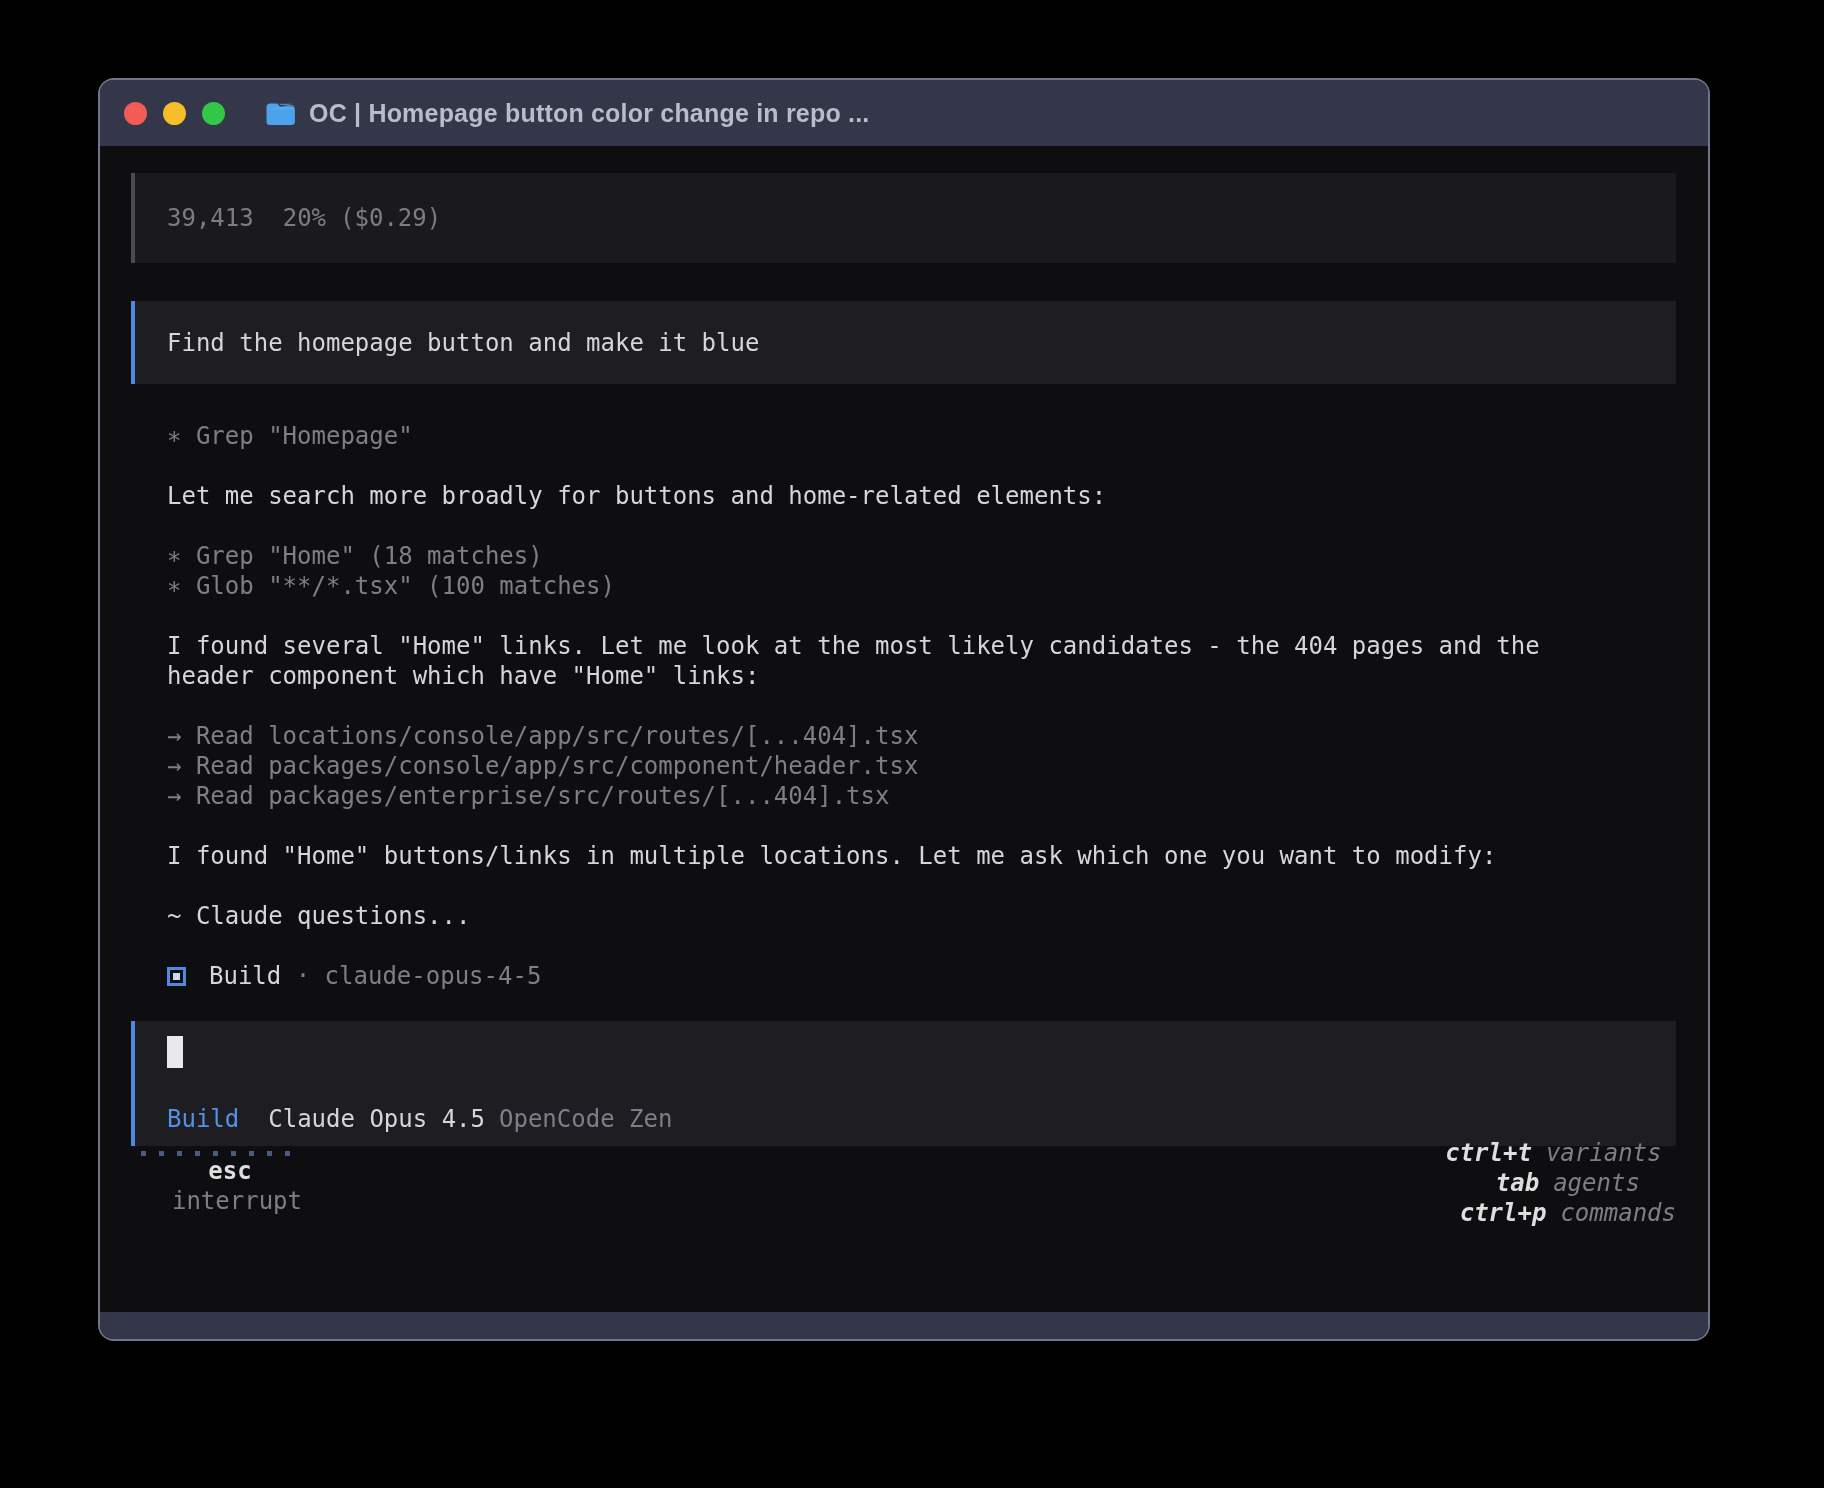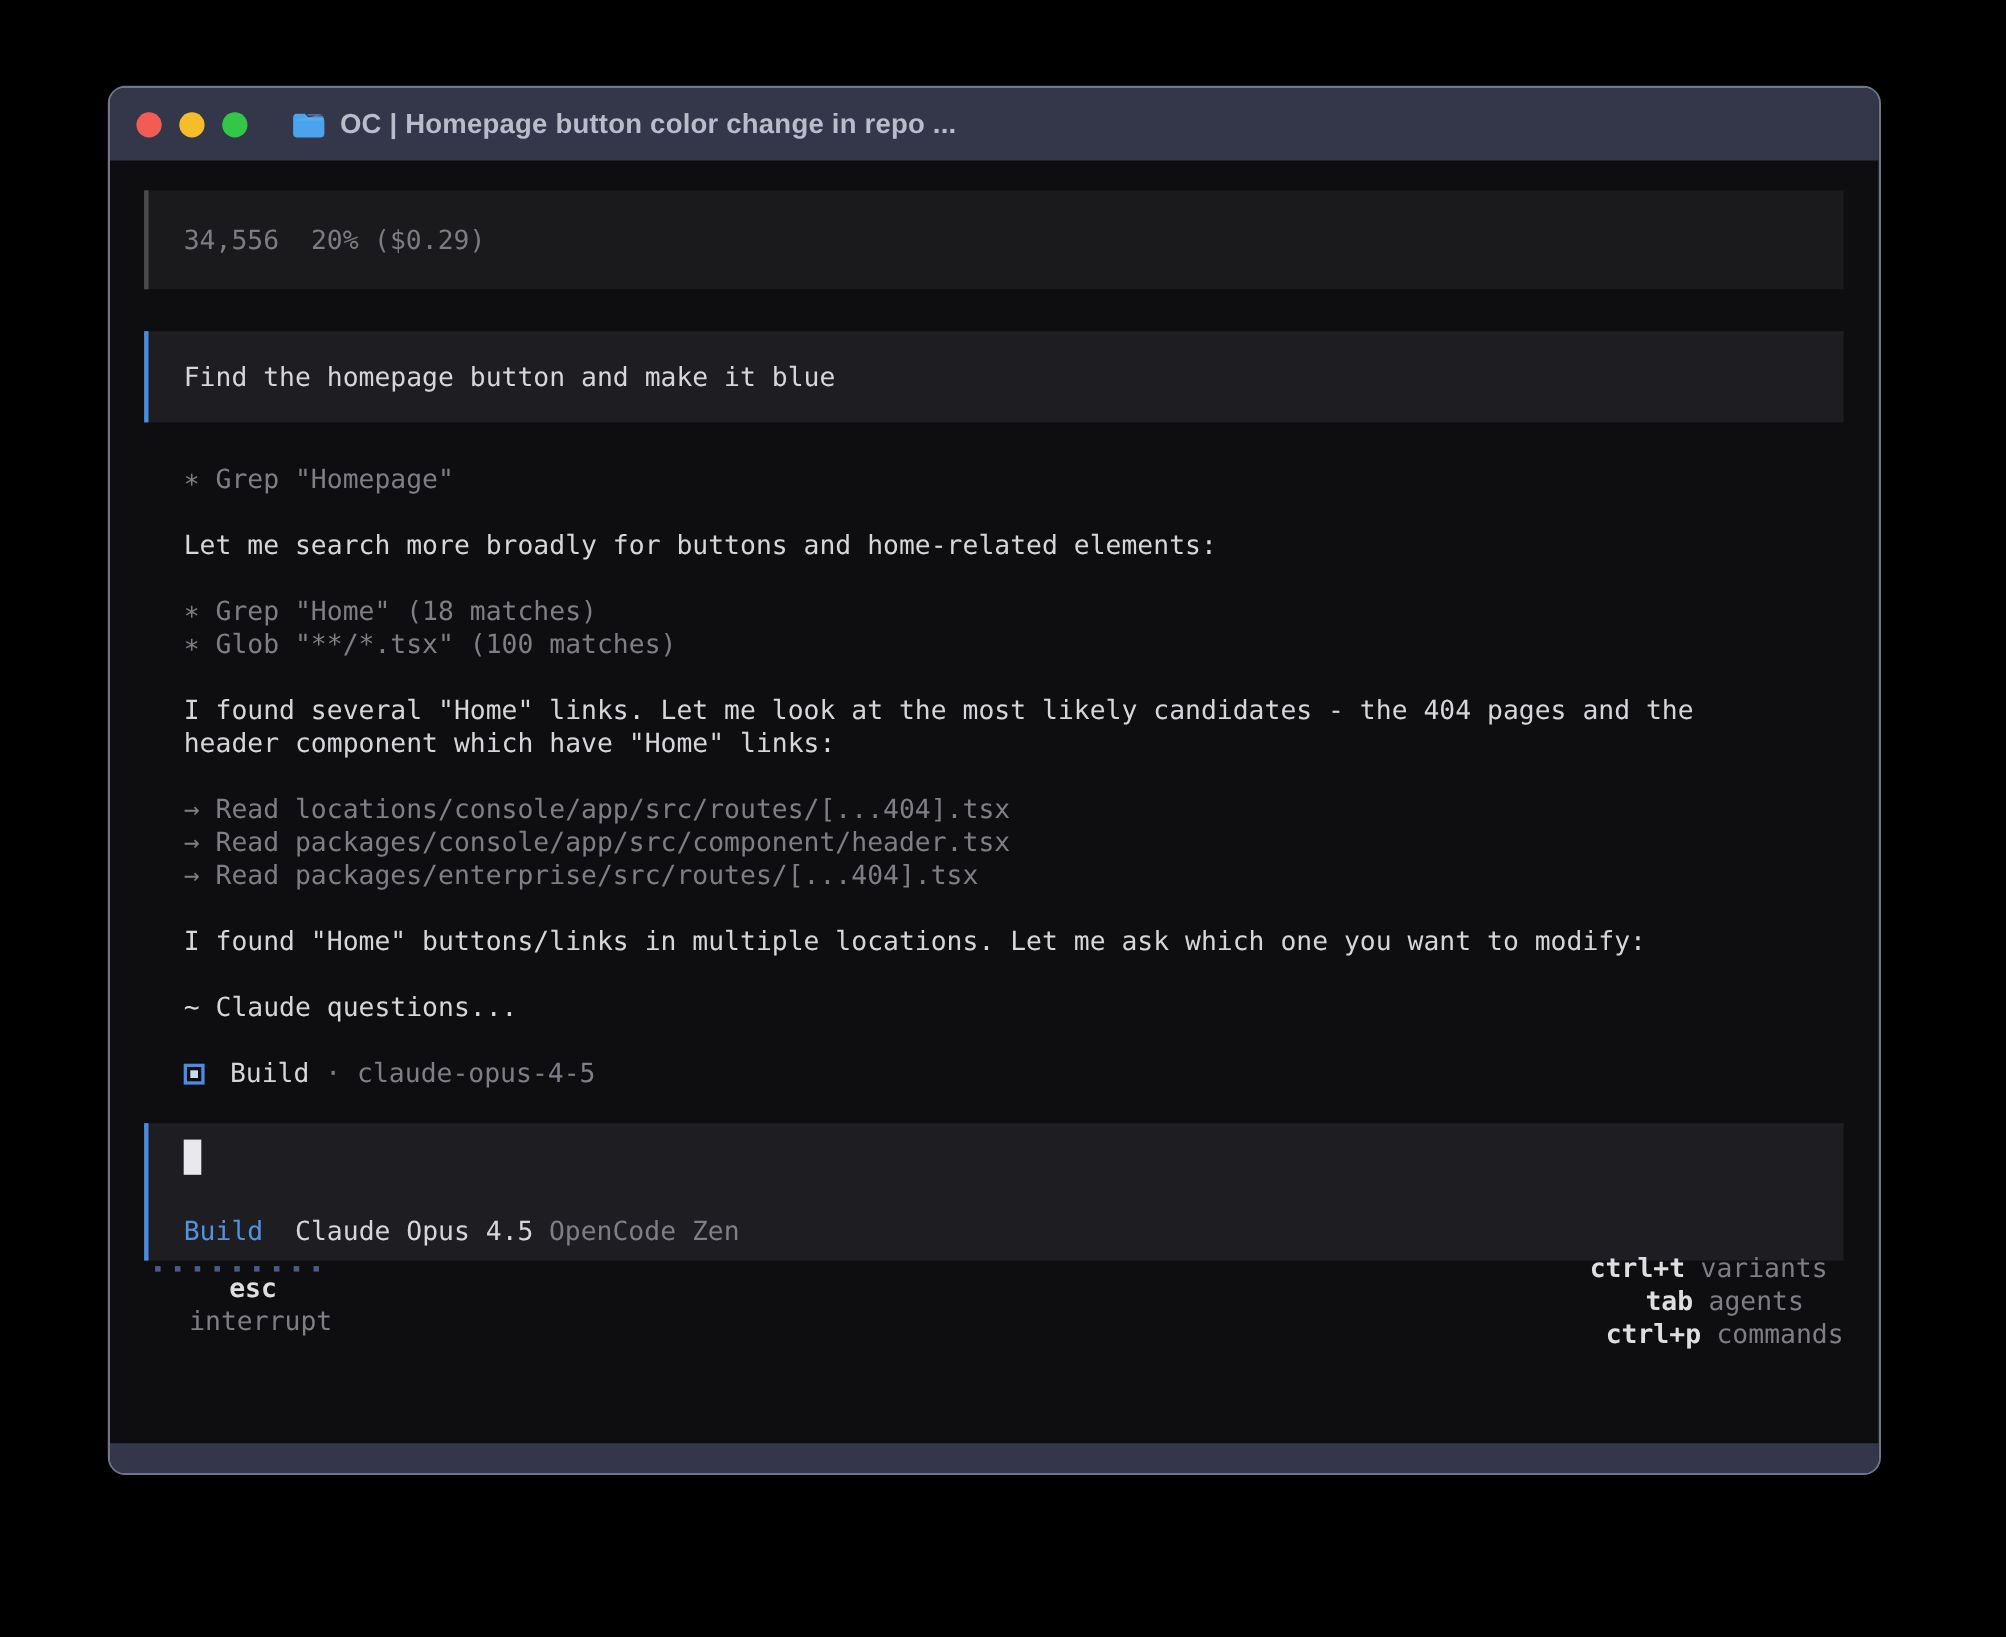--- a/index.html
+++ b/index.html
@@ -74,21 +74,21 @@
 
   .footer {
     margin-top:22px; display:flex; justify-content:space-between; align-items:center;
     height:30px; padding-left:10px;
   }
   .fleft, .fright { display:flex; align-items:center; white-space:pre;flex-direction:column; }
   .dots { display:inline-flex; align-items:center; margin-right:16px; }
   .dots i { width:5px; height:5px; background:#4a5c84; margin-right:13px; display:inline-block; }
   .key { font-weight:700; color:#dededf; }
   .klabel { color:#7e7e86; margin-left:14px; }
-  .hint { display:inline-flex; margin-left:29px; }
+  .hint { display:inline-flex; margin-left:29px;font-style:italic; }
   .hint:first-child { margin-left:0; }
 
   .bottombar {
     position:absolute; left:0; right:0; bottom:0; height:27px;
     background:#34374a; border-radius:0 0 13px 13px;
   }
 </style>
 </head>
 <body>
 
@@ -106,21 +106,21 @@
           <path d="M1.5 6 a3.5 3.5 0 0 1 3.5-3.5 h7.2 l3.2 3.4 h11 a3.5 3.5 0 0 1 3.5 3.5 v11 a3.5 3.5 0 0 1-3.5 3.5 H5 a3.5 3.5 0 0 1-3.5-3.5 z" fill="#4aa3ec"></path>
           <path d="M1.5 8.5 h28 v-1.2 a3.2 3.2 0 0 0-3.2-3.2 h-11 l-1.2-1.3 h14.4" fill="#5fb0f0" opacity="0.65"></path>
         </svg>
       </span>
       <span class="title">OC | Homepage button color change in repo ...</span>
     </div>
 
     <div class="content">
 
       <div class="hblock">
-        <span class="hstats"><span>34,556</span><span class="gap2">20%</span><span class="gap1">($0.29)</span></span>
+        <span class="hstats"><span>39,413</span><span class="gap2">20%</span><span class="gap1">($0.29)</span></span>
       </div>
 
       <div class="ublock">
         <span class="body line">Find the homepage button and make it blue</span>
       </div>
 
       <div class="transcript">
         <div class="group">
           <div class="line muted">∗ Grep "Homepage"</div>
         </div>

